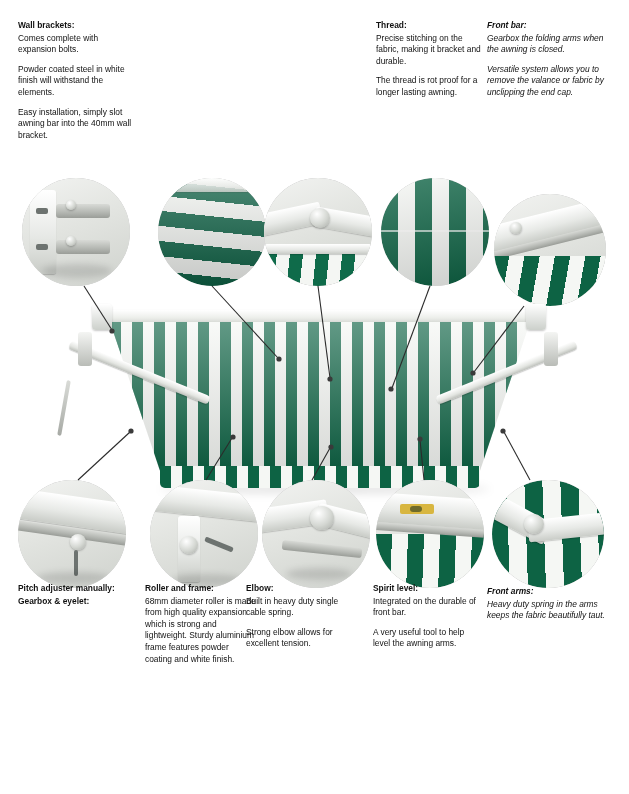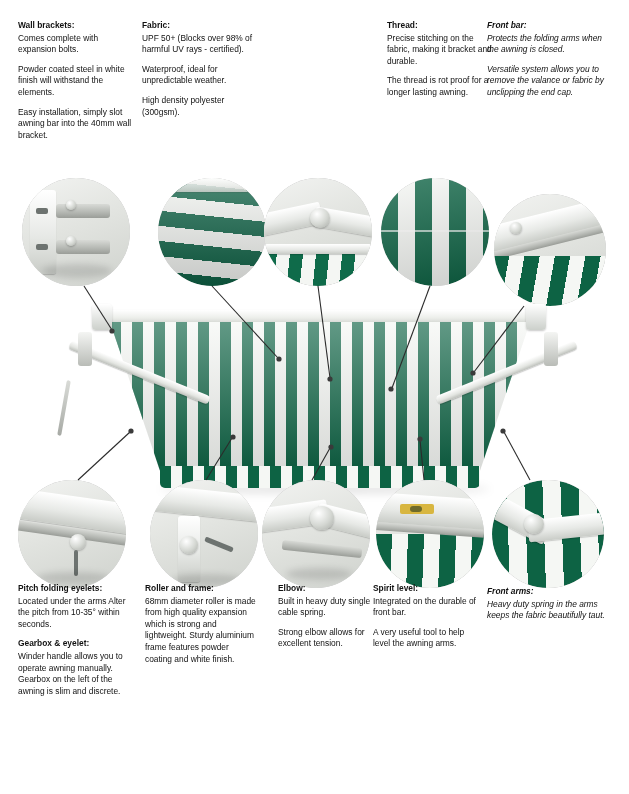--- a/index.html
+++ b/index.html
@@ -35,27 +35,27 @@
   }
   .txtblock p {
     margin: 0 0 8px 0;
   }
   .txtblock p:last-child { margin-bottom: 0; }
 
   
   #t-wall    { left: 18px;  top: 20px;  width: 120px; }
   #t-fabric  { left: 142px; top: 20px;  width: 112px; }
   #t-arms    { left: 260px; top: 20px;  width: 104px; }
-  #t-thread  { left: 387px; top: 20px;  width: 108px; }
+  #t-thread  { left: 376px; top: 20px;  width: 108px; }
   #t-front   { left: 487px; top: 20px;  width: 126px; font-style: italic; }
 
   
   #b-pitch   { left: 18px;  top: 583px; width: 120px; }
   #b-roller  { left: 145px; top: 583px; width: 112px; }
-  #b-elbow   { left: 278px; top: 583px; width: 104px; }
+  #b-elbow   { left: 246px; top: 583px; width: 104px; }
   #b-spirit  { left: 373px; top: 583px; width: 106px; }
   #b-frontarm{ left: 487px; top: 586px; width: 126px; font-style: italic; }
 
   
   .bubble {
     position: absolute;
     border-radius: 50%;
     overflow: hidden;
     background: #dcdcdc;
     box-shadow: 0 0 0 1px #cfcfcf inset;
@@ -230,37 +230,31 @@
 
 <div class="page">
 
   <div class="txtblock" id="t-wall">
     <span class="hd">Wall brackets:</span>
     <p>Comes complete with expansion bolts.</p>
     <p>Powder coated steel in white finish will withstand the elements.</p>
     <p>Easy installation, simply slot awning bar into the 40mm wall bracket.</p>
   </div>
 
-  <div class="txtblock" id="t-fabric">
-    <span class="hd">Fabric:</span>
-    <p>UPF 50+ (Blocks over 98% of harmful UV rays - certified).</p>
-    <p>Waterproof, ideal for unpredictable weather.</p>
-    <p>High density polyester (300gsm).</p>
-  </div>
 
 
   <div class="txtblock" id="t-thread">
     <span class="hd">Thread:</span>
     <p>Precise stitching on the fabric, making it bracket and durable.</p>
     <p>The thread is rot proof for a longer lasting awning.</p>
   </div>
 
   <div class="txtblock" id="t-front">
     <span class="hd">Front bar:</span>
-    <p>Protects the folding arms when the awning is closed.</p>
+    <p>Gearbox the folding arms when the awning is closed.</p>
     <p>Versatile system allows you to remove the valance or fabric by unclipping the end cap.</p>
   </div>
 
   <div class="bubble" id="p1">
     <div class="inner">
       <div class="bg-light"></div>
       <div class="bar-white" style="left:8px;top:12px;width:26px;height:84px;"></div>
       <div class="bar-grey" style="left:34px;top:26px;width:54px;height:14px;"></div>
       <div class="bar-grey" style="left:34px;top:62px;width:54px;height:14px;"></div>
       <div class="metal-round" style="left:44px;top:22px;width:10px;height:10px;"></div>
@@ -403,24 +397,22 @@
     <circle class="dot" cx="331" cy="447" r="2.6"></circle>
 
     <path class="ln" d="M 424 480 L 420 440"></path>
     <circle class="dot" cx="420" cy="439" r="2.6"></circle>
 
     <path class="ln" d="M 530 480 L 504 432"></path>
     <circle class="dot" cx="503" cy="431" r="2.6"></circle>
   </svg>
 
   <div class="txtblock" id="b-pitch">
-    <span class="hd">Pitch folding eyelets:</span>
-    <p>Located under the arms Alter the pitch from 10-35° within seconds.</p>
+    <span class="hd">Pitch adjuster manually:</span>
     <span class="hd">Gearbox &amp; eyelet:</span>
-    <p>Winder handle allows you to operate awning manually. Gearbox on the left of the awning is slim and discrete.</p>
   </div>
 
   <div class="txtblock" id="b-roller">
     <span class="hd">Roller and frame:</span>
     <p>68mm diameter roller is made from high quality expansion which is strong and lightweight. Sturdy aluminium frame features powder coating and white finish.</p>
   </div>
 
   <div class="txtblock" id="b-elbow">
     <span class="hd">Elbow:</span>
     <p>Built in heavy duty single cable spring.</p>

